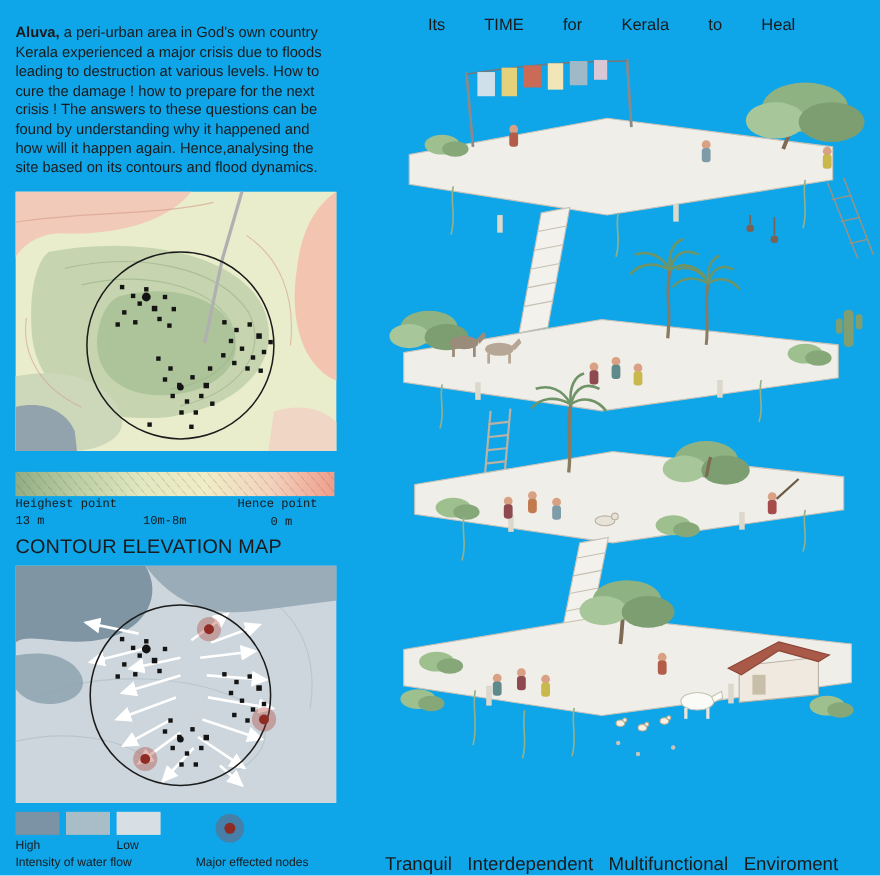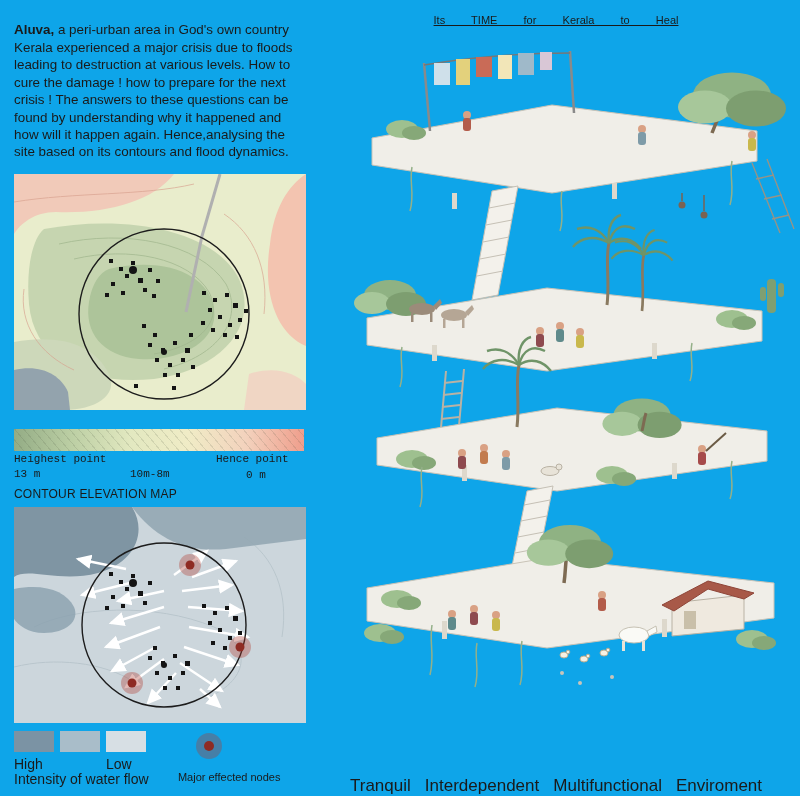--- a/index.html
+++ b/index.html
@@ -21,35 +21,35 @@
   .grad-bar{position:relative;width:290px;height:22px;overflow:hidden;}
   .grad-hatch{position:absolute;inset:0;background:repeating-linear-gradient(50deg, rgba(70,80,60,.14) 0 1px, transparent 1px 7px);}
   .grad-labels{position:relative;height:32px;font-size:11px;}
   .grad-labels span{position:absolute;white-space:nowrap;}
   .lbl-highest{left:0;top:2px;}
   .lbl-lowest{left:202px;top:2px;}
   .lbl-13{left:0;top:17px;}
   .lbl-mid{left:116px;top:17px;text-align:right;}
   .lbl-0{left:232px;top:18px;}
 
-  .contour-title{font-size:12px;letter-spacing:.2px;margin-top:4px;}
+  .contour-title{font-size:18px;letter-spacing:.2px;margin-top:4px;}
 
   .flow-legend{display:flex;gap:26px;margin-top:8px;align-items:flex-start;}
-  .swatches{position:relative;width:140px;height:56px;font-size:14px;}
+  .swatches{position:relative;width:140px;height:56px;font-size:11px;}
   .swatch{position:absolute;top:0;width:40px;height:21px;}
   .sw0{left:0;} .sw1{left:46px;} .sw2{left:92px;}
   .lbl-high{position:absolute;left:0;top:25px;}
   .lbl-low{position:absolute;left:92px;top:25px;}
   .lbl-flow{position:absolute;left:0;top:40px;white-space:nowrap;}
   .node-legend{position:relative;width:130px;height:56px;font-size:11px;}
   .node-dot{position:absolute;left:18px;top:2px;width:26px;height:26px;border-radius:50%;display:flex;align-items:center;justify-content:center;}
   .node-dot i{display:block;width:10px;height:10px;border-radius:50%;}
   .lbl-nodes{position:absolute;left:0;top:40px;white-space:nowrap;}
 
-  .rp-title{text-align:center;font-size:11px;word-spacing:2.1em;white-space:nowrap;margin-top:4px;text-decoration:underline;}
+  .rp-title{text-align:center;font-size:15px;word-spacing:2.1em;white-space:nowrap;margin-top:4px;}
   .rp-footer{text-align:center;font-size:17px;word-spacing:.55em;white-space:nowrap;margin-top:2px;}
   .illus{flex:1;display:block;}
 </style>
 </head>
 <body>
 
 <div class="board">
 
   <div class="left-col">
 

